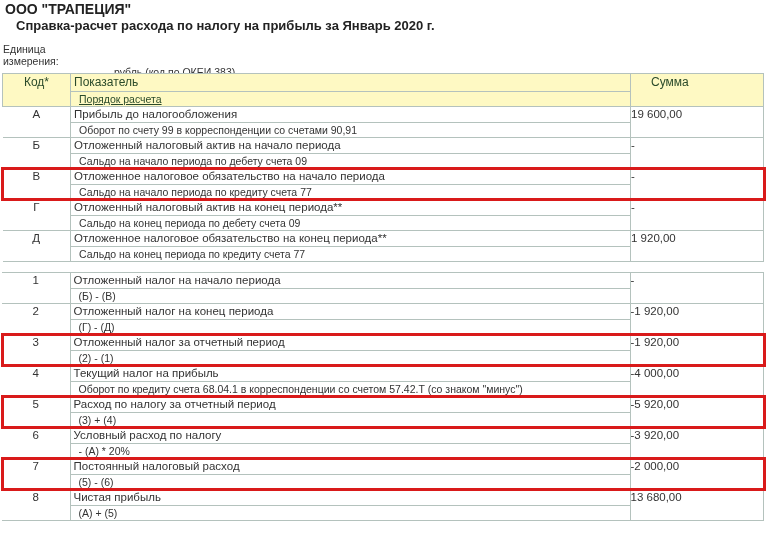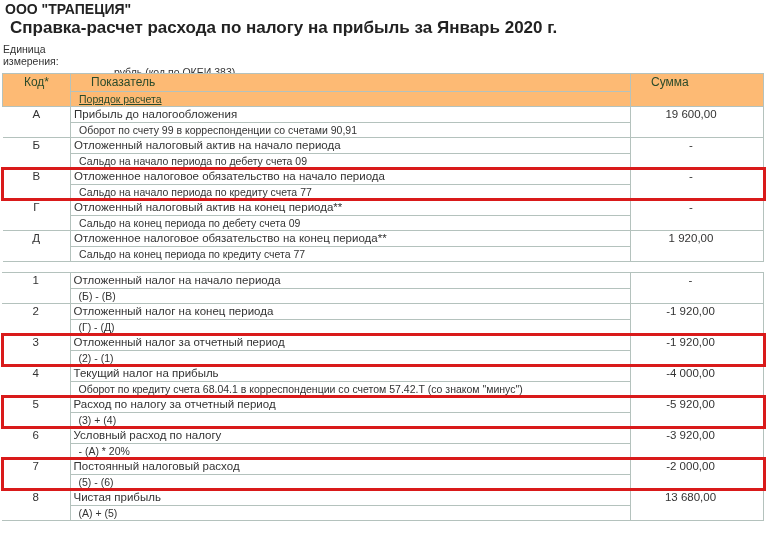--- a/index.html
+++ b/index.html
@@ -1,33 +1,33 @@
 <!DOCTYPE html>
 <html><head>
 <meta charset="utf-8">
 <style>
   html, body { margin:0; padding:0; background:#fff; }
   body { width:779px; height:537px; position:relative; overflow:hidden;
          font-family:"Liberation Sans", sans-serif; color:#333; }
   .org { position:absolute; left:5px; top:1px; font-size:14px; font-weight:bold; color:#222; }
-  .title { position:absolute; left:10px; top:18px; font-size:17px; font-weight:bold; color:#222; }
+  .title { position:absolute; left:16px; top:18px; font-size:13px; font-weight:bold; color:#222; }
   .unit-label { position:absolute; left:3px; top:43px; font-size:10.5px; line-height:12px; color:#333; width:70px; }
   .unit-value { position:absolute; left:114px; top:43px; font-size:10.5px; color:#333;margin-top:23px; }
   table { position:absolute; left:2px; border-collapse:collapse; table-layout:fixed; width:761px; }
   td { padding:0; border:1px solid #b4c2bd; vertical-align:top; overflow:visible; white-space:nowrap; }
   col.c1 { width:68px; } col.c2 { width:560px; } col.c3 { width:133px; }
-  .hdr td { background:#fdba74; color:#2a4a2a; }
+  .hdr td { background:#fef9c3; color:#2a4a2a; }
   .hdr .code { text-align:center; font-size:12px; height:17px; line-height:17px; }
-  .hdr .ind { font-size:12px; height:17px; line-height:17px; padding-left:20px; }
+  .hdr .ind { font-size:12px; height:17px; line-height:17px; padding-left:3px; }
   .hdr .sum { font-size:12px; padding-left:20px; line-height:17px; }
   .hdr .sub { font-size:10.5px; height:14px; line-height:14px; padding-left:8px;text-decoration:underline; }
   .code-cell { text-align:center; font-size:11.5px; line-height:15px; color:#333; border-left:none; }
   .main { font-size:11.5px; height:15px; line-height:15px; padding-left:3px; }
   .subf { font-size:10.5px; height:14px; line-height:14px; padding-left:8px; position:relative; }
-  .sumv { text-align:center; font-size:11.5px; line-height:15px; padding-right:12px; }
+  .sumv { text-align:left; font-size:11.5px; line-height:15px; padding-right:12px; }
   .t1 { top:73px; }
   .t2 { top:272px; }
   .hl { position:absolute; border:3px solid #d91a1a; box-sizing:border-box; pointer-events:none; }
 </style>
 </head>
 <body>
 
 <div class="org">ООО "ТРАПЕЦИЯ"</div>
 <div class="title">Справка-расчет расхода по налогу на прибыль за Январь 2020 г.</div>
 <div class="unit-label">Единица измерения:</div>

